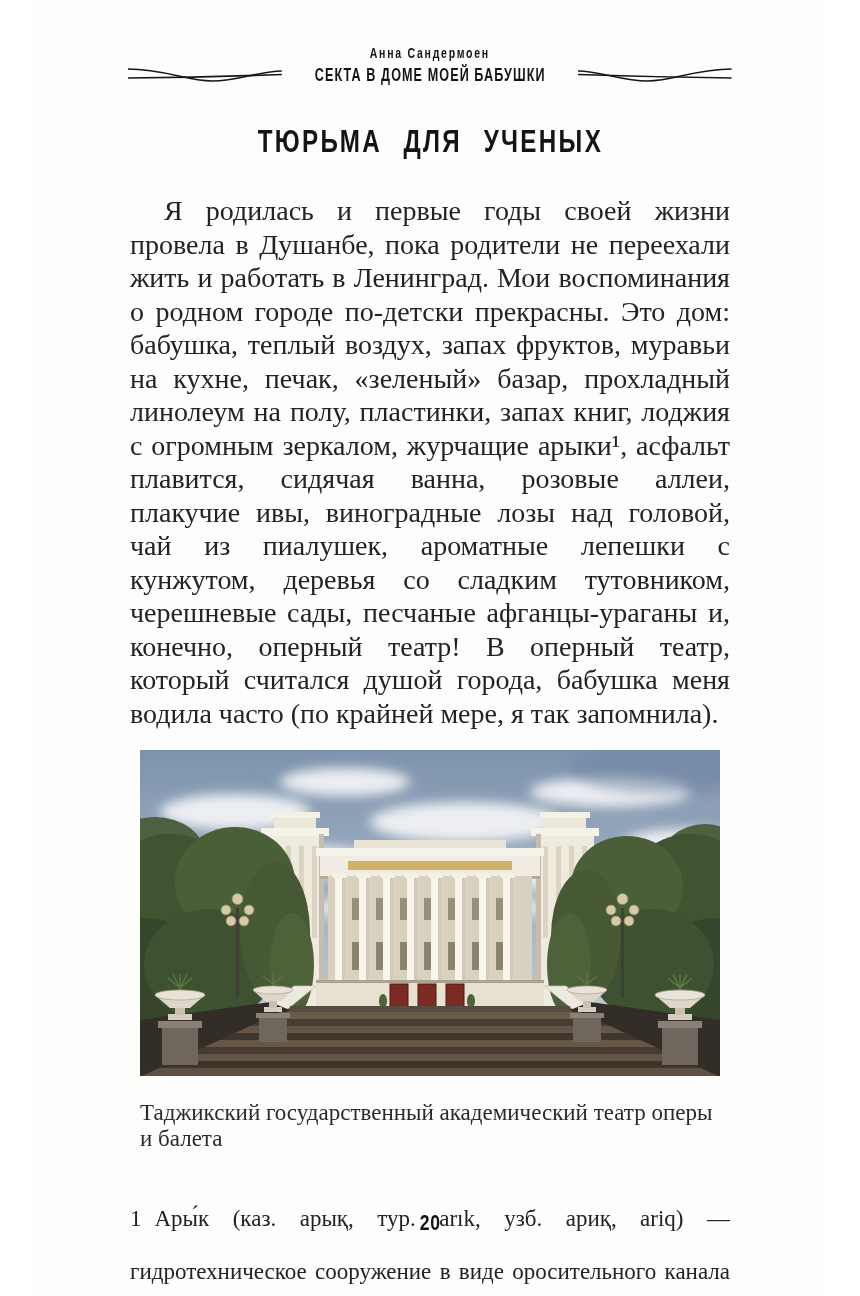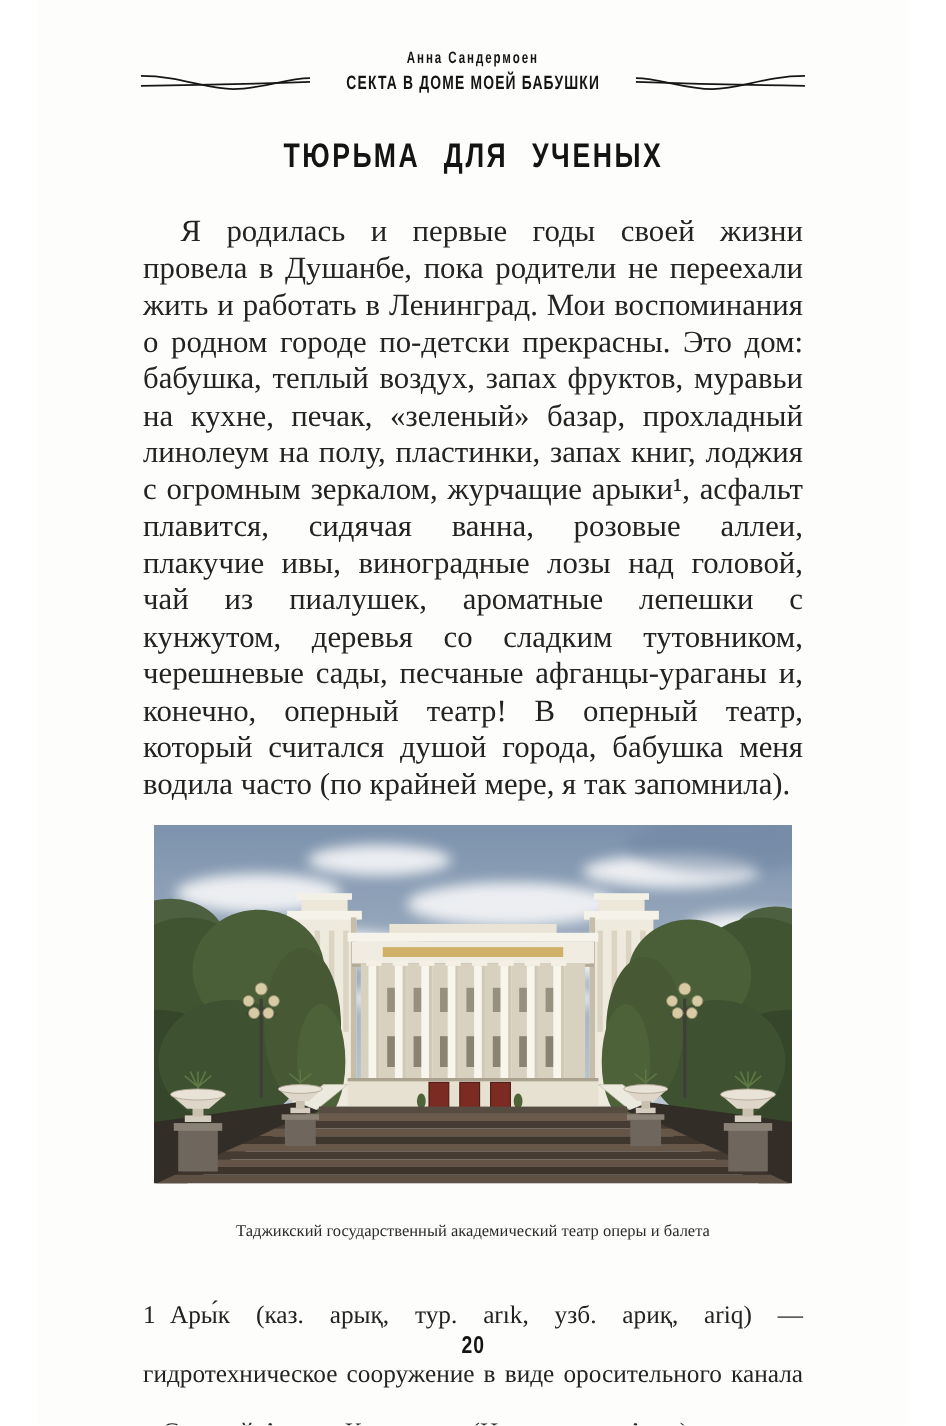--- a/index.html
+++ b/index.html
@@ -34,21 +34,21 @@
 
   .body-text {
     width:600px; margin:34px auto 0;
     font-size:28px; line-height:33.5px; text-align:justify; text-indent:34px;
     color:#232323;
   }
 
   figure.photo-figure { width:580px; margin:20px auto 0; padding:0; }
   svg.photo { display:block; width:580px; height:326px; }
   figcaption {
-    margin-top:36px; text-align:center; font-size:15px; color:#2a2a2a;
+    margin-top:24px; text-align:left; font-size:23px; color:#2a2a2a;
   }
 
   .footnote {
     width:600px; margin:40px auto 0;
     font-size:23px; line-height:53px; text-align:justify; color:#222;
   }
   .footnote .marker { padding-right:13px; }
 
   .folio { position:absolute; left:0; right:0; bottom:60px; text-align:center; }
   .pagenum {

